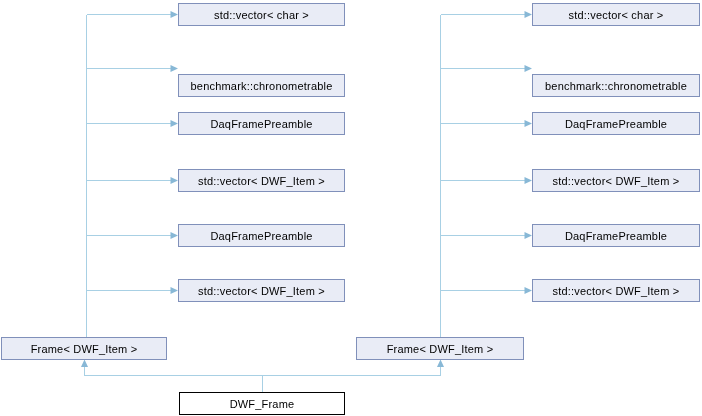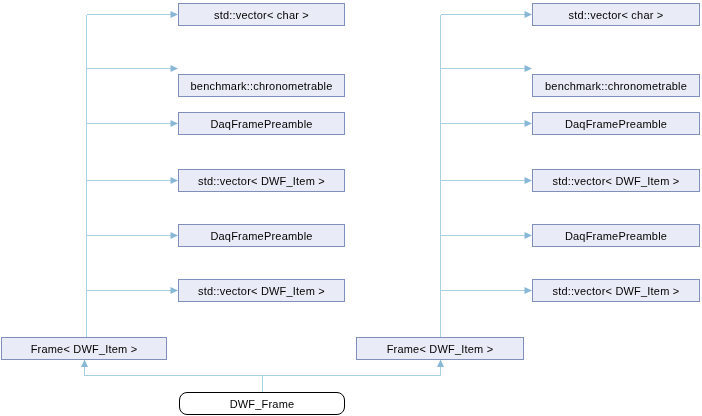--- a/index.html
+++ b/index.html
@@ -49,21 +49,21 @@
   .col-left  { left: 178px; width: 167px; }
   .col-right { left: 532px; width: 168px; }
   .row-0 { top: 3px; }
   .row-1 { top: 74px; }
   .row-2 { top: 112px; }
   .row-3 { top: 169px; }
   .row-4 { top: 224px; }
   .row-5 { top: 279px; }
   .frame-left  { left: 1px;   top: 337px; width: 166px; }
   .frame-right { left: 356px; top: 337px; width: 168px; }
-  .root-node   { left: 179px; top: 392px; width: 166px; border-radius: 8px; }
+  .root-node   { left: 179px; top: 392px; width: 166px; }
 </style>
 </head>
 <body>
 
 <div class="canvas">
 
   <svg class="edges-layer" viewBox="0 0 702 416" aria-hidden="true">
     <g>
       <line class="edge-line" x1="86.5" y1="14.5" x2="86.5" y2="337"></line>
       <line class="edge-line" x1="86.5" y1="14.5" x2="171" y2="14.5"></line>

